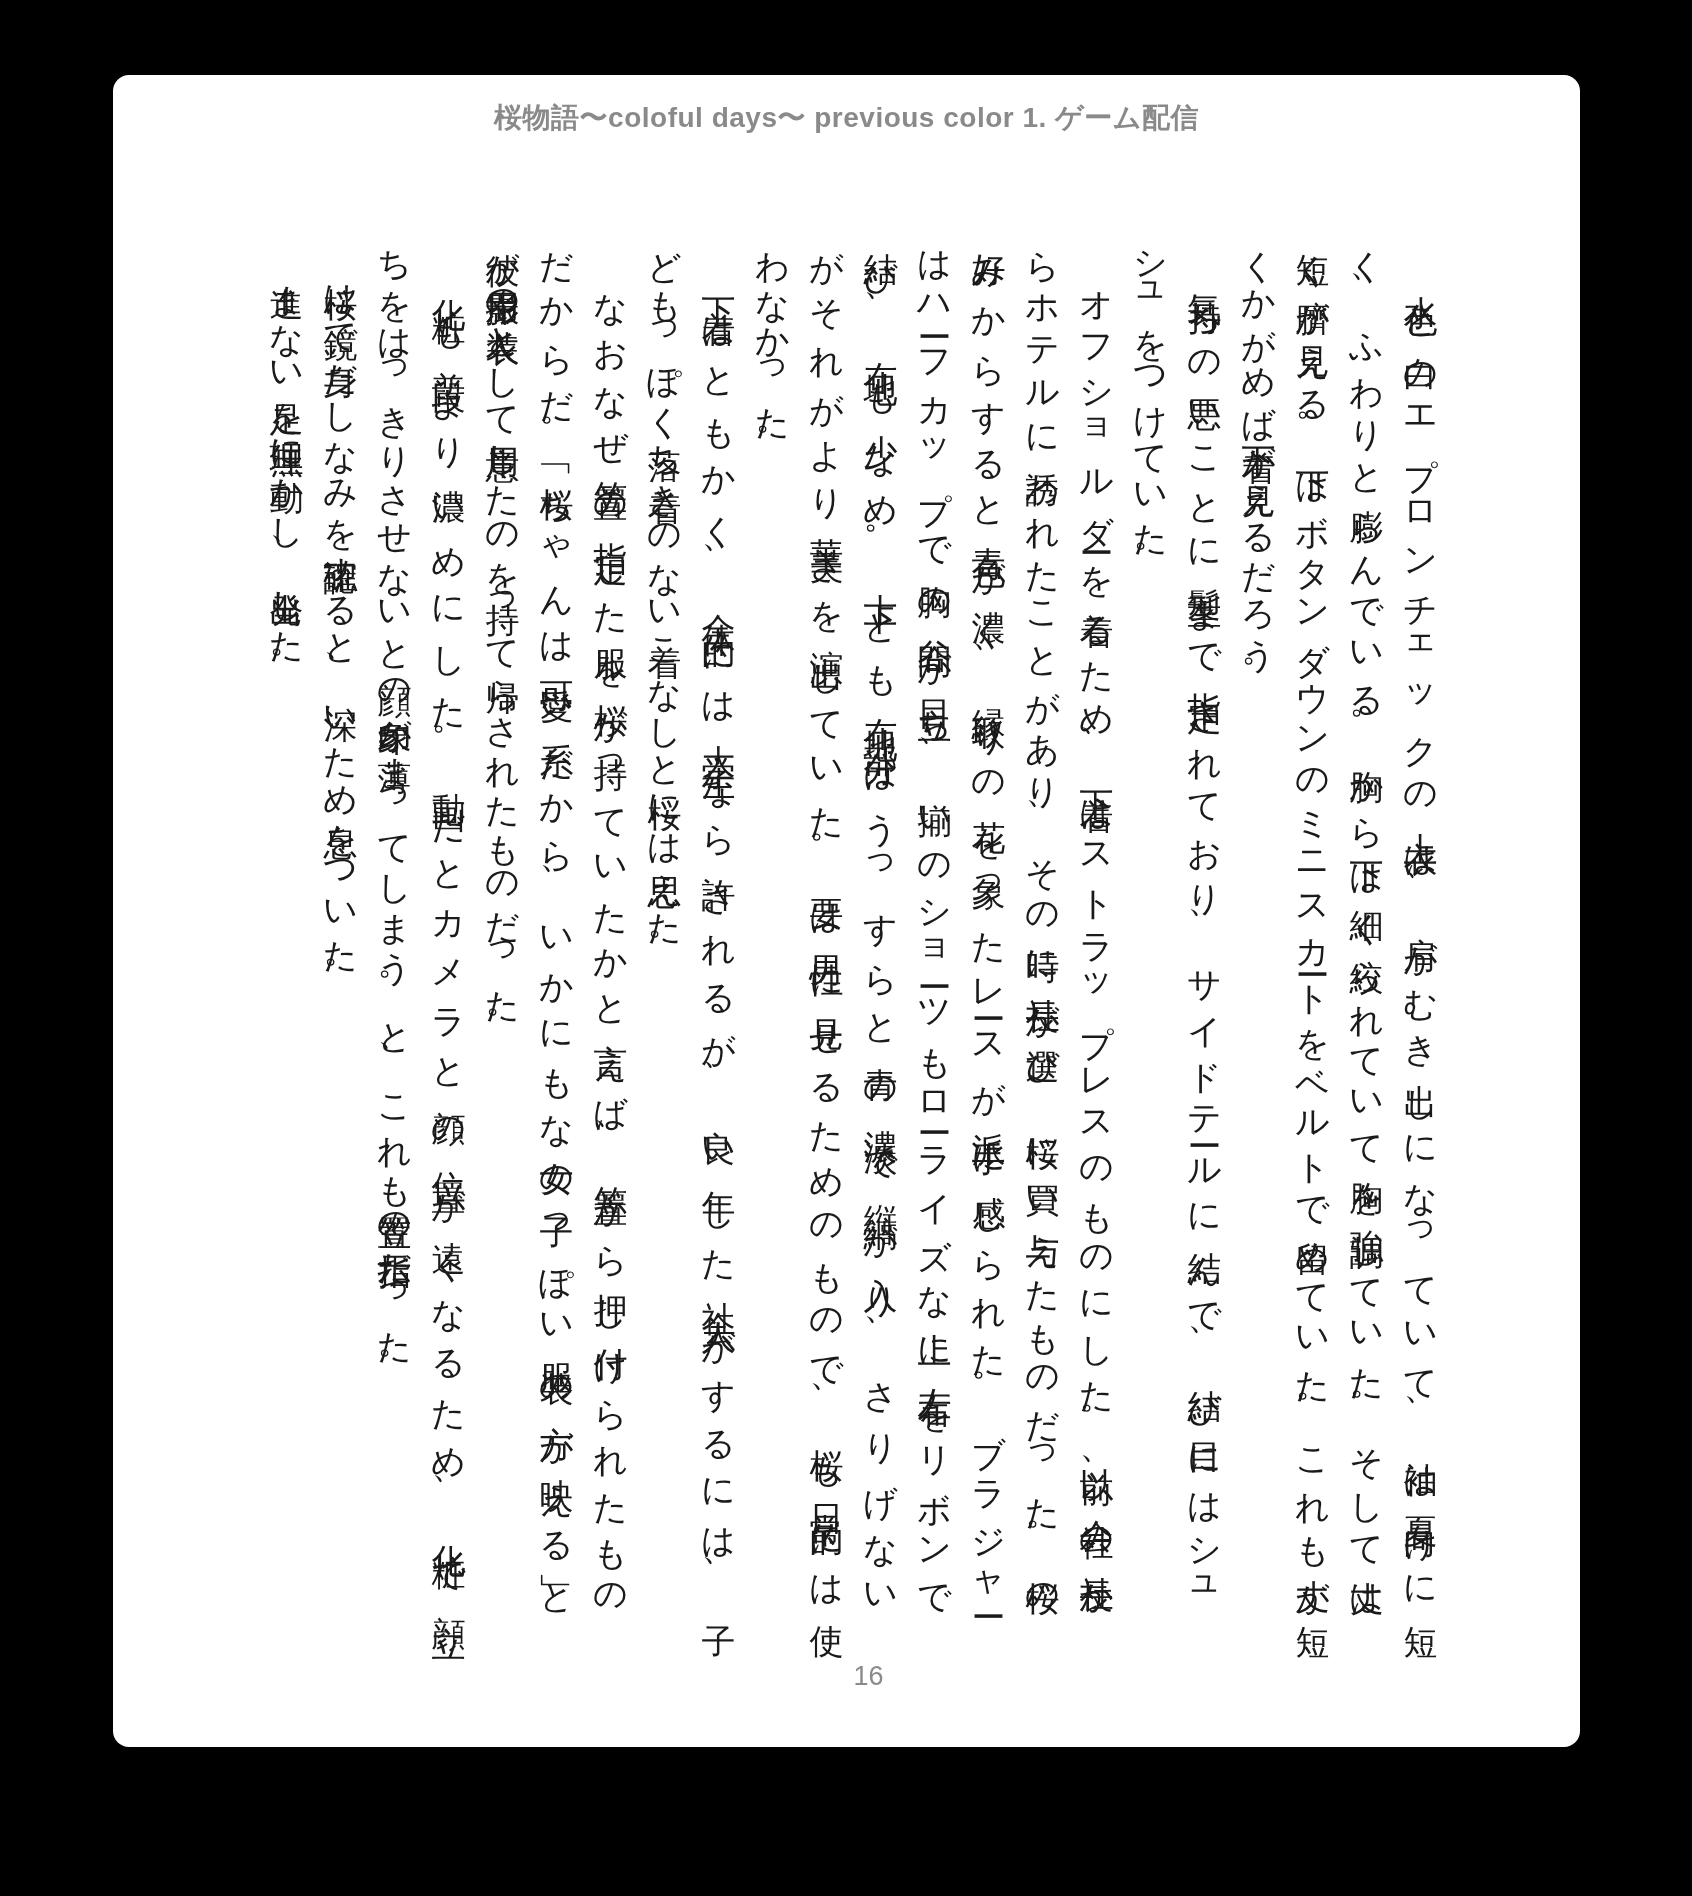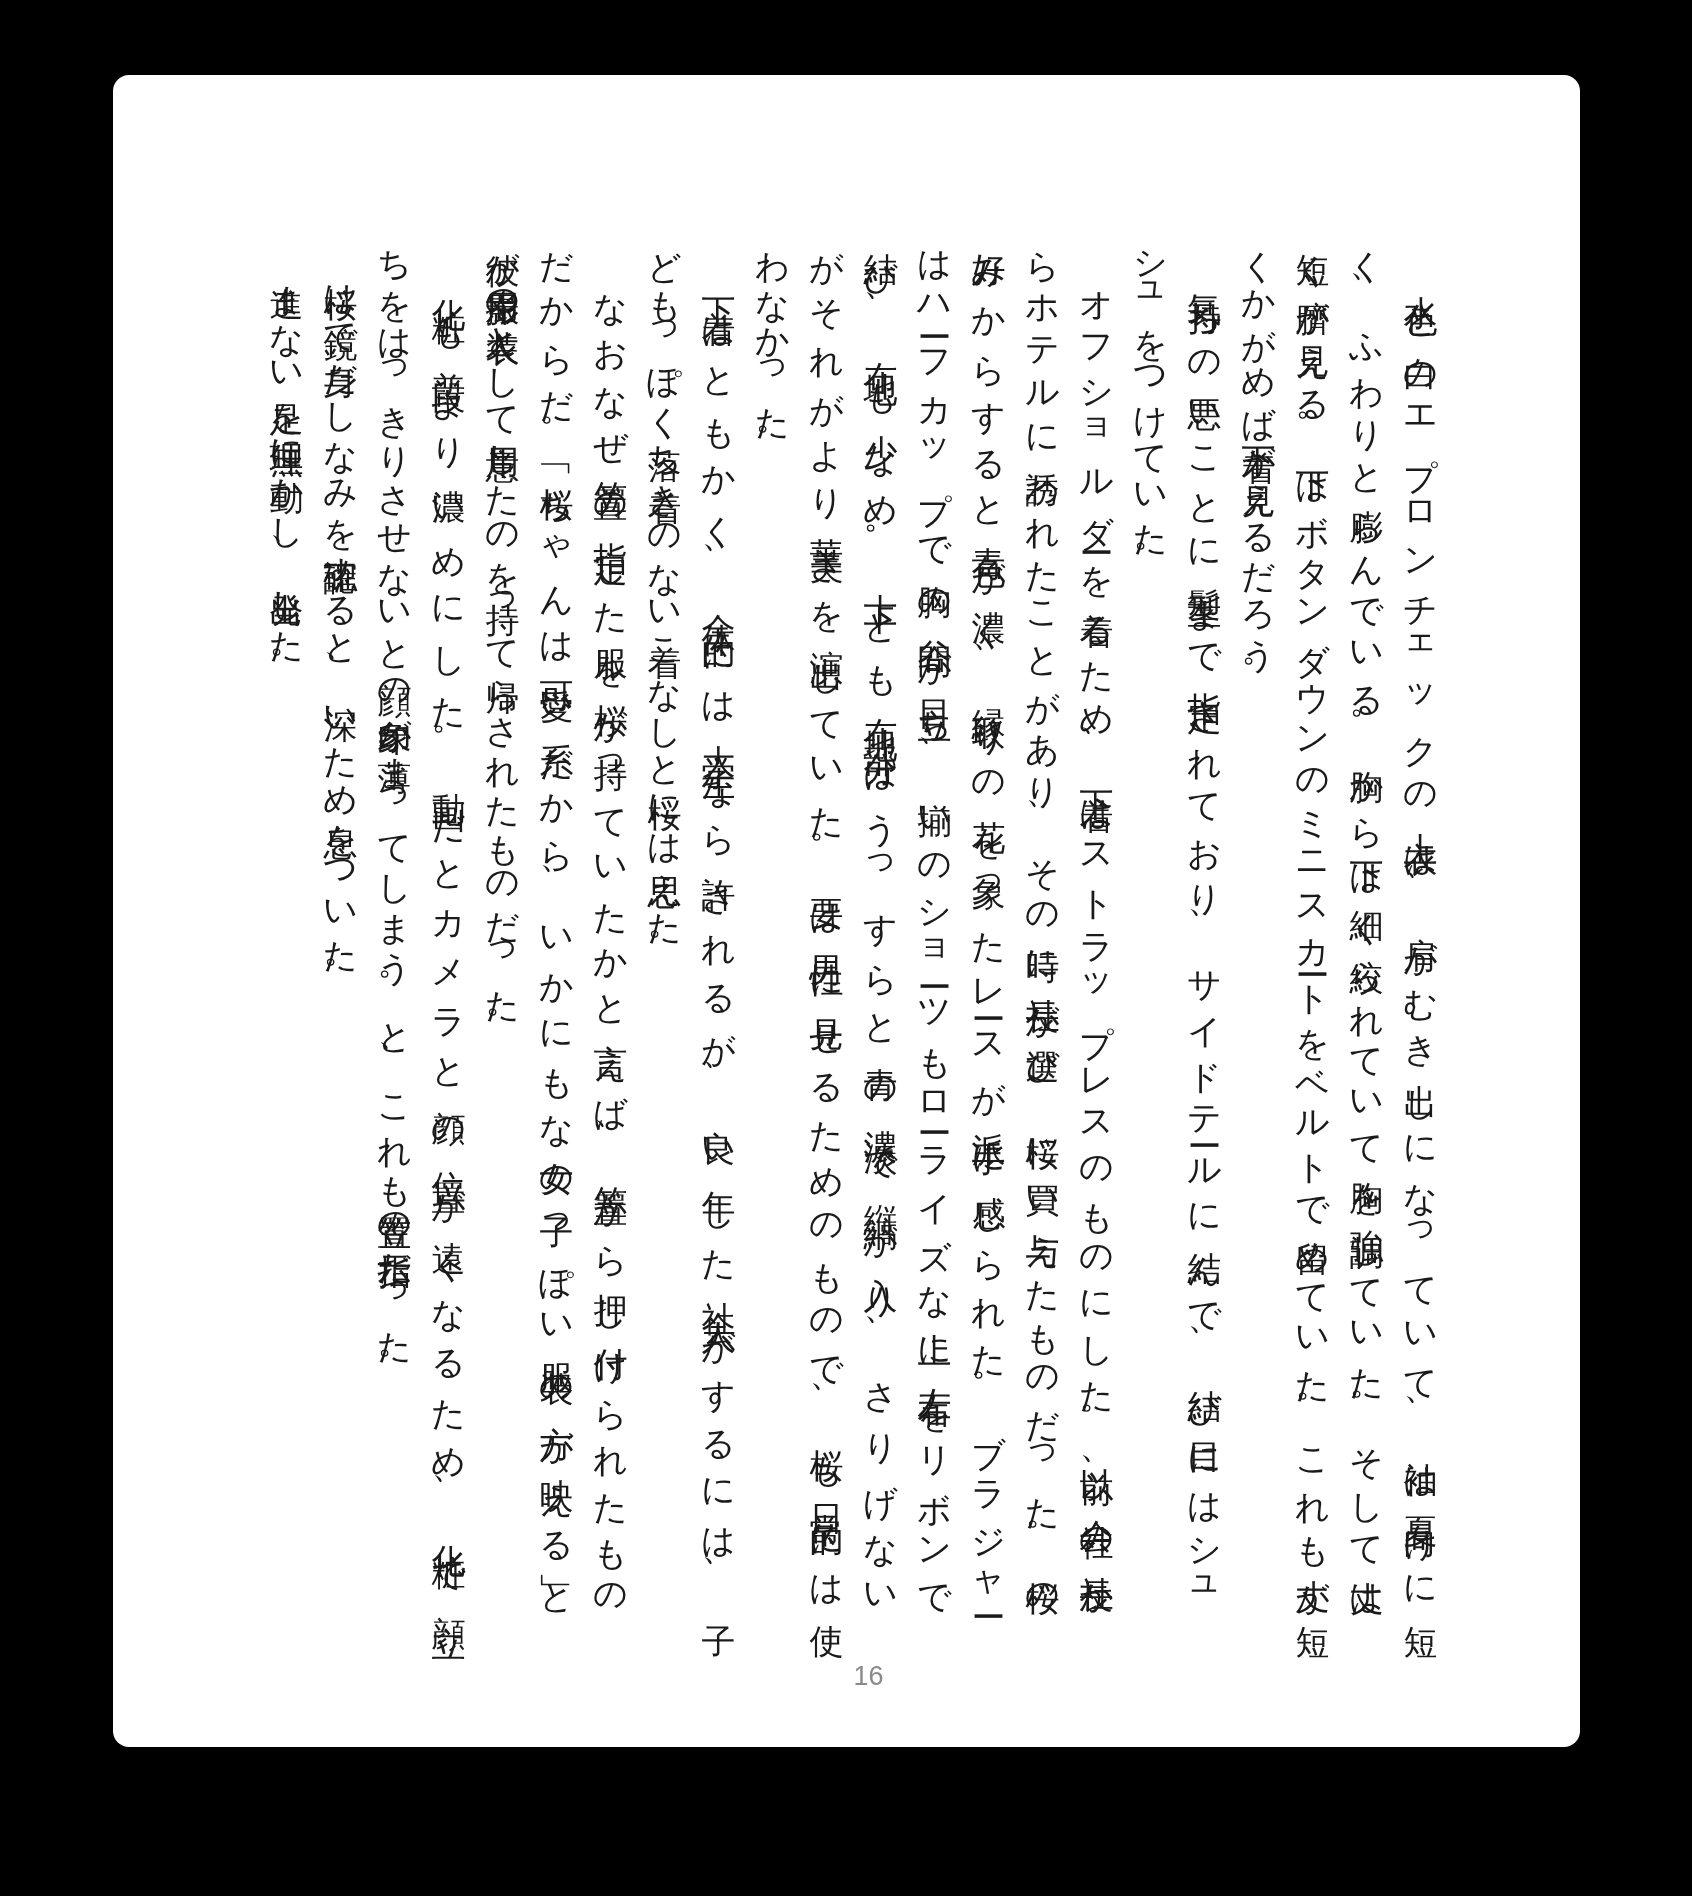--- a/index.html
+++ b/index.html
@@ -54,20 +54,21 @@
     font-size: 27px;
     color: #8a8a8a;
     margin-left: 44px;
   }
 </style>
 </head>
 <body>
 
 <div class="page">
 
+  <div class="header">桜物語〜coloful days〜 previous color 1. ゲーム配信</div>
 
   <div class="vtext">
     <p class="line full">　水色と白のエプロンチェックの上衣は、肩がむき出しになっていて、袖は夏向けに短</p>
     <p class="line full">く、ふわりと膨らんでいる。胸から下は細く絞られていて胸を強調していた。そして丈は</p>
     <p class="line full">短く臍が見える。下はボタンダウンのミニスカートをベルトで留めていた。これも丈が短</p>
     <p class="line">くかがめば下着が見えるだろう。</p>
     <p class="line full">　気持ちの悪いことに髪型まで指定されており、サイドテールに結んで、結び目にはシュ</p>
     <p class="line">シュをつけていた。</p>
     <p class="line full">　オフショルダーを着るため、下着はストラップレスのものにした。以前、会社の社長か</p>
     <p class="line full">らホテルに誘われたことがあり、その時に社長が選び、桜に買い与えたものだった。桜の</p>

